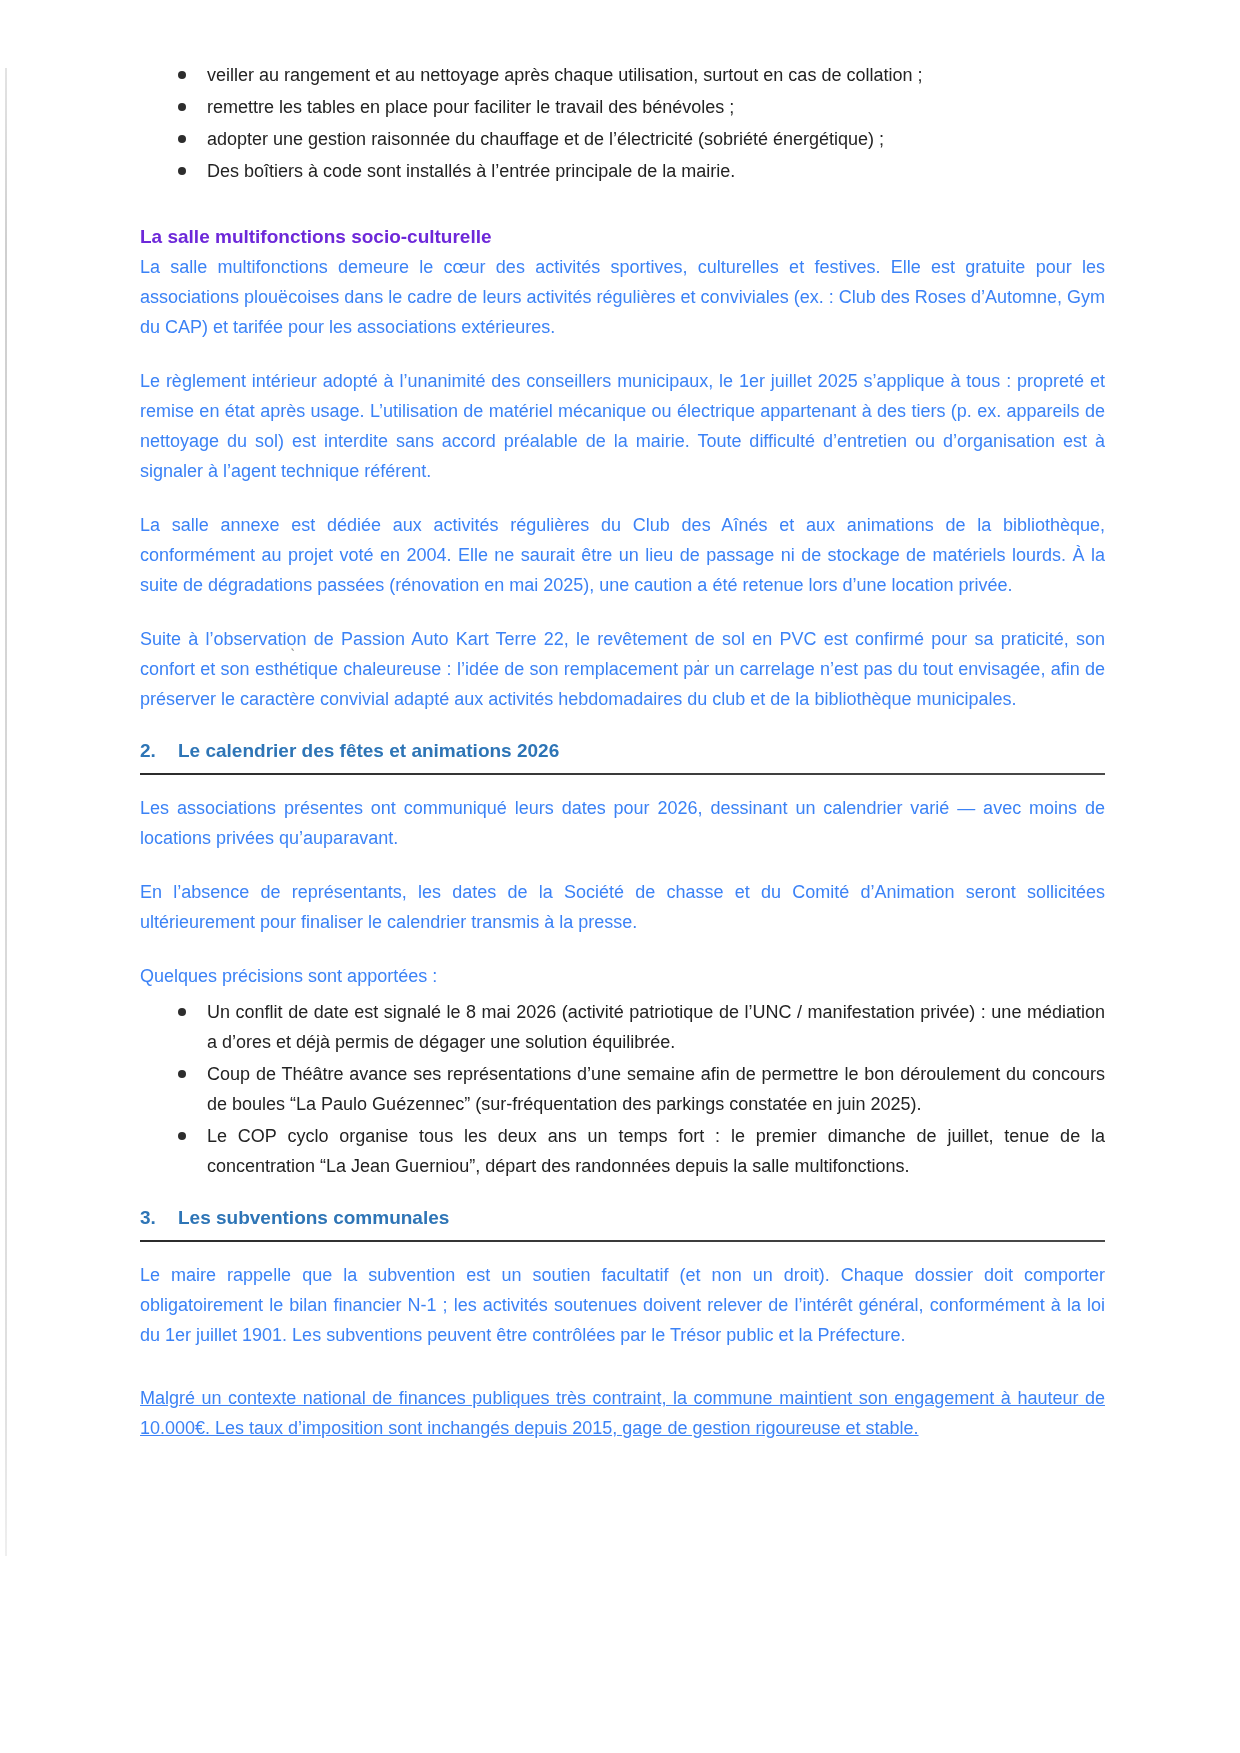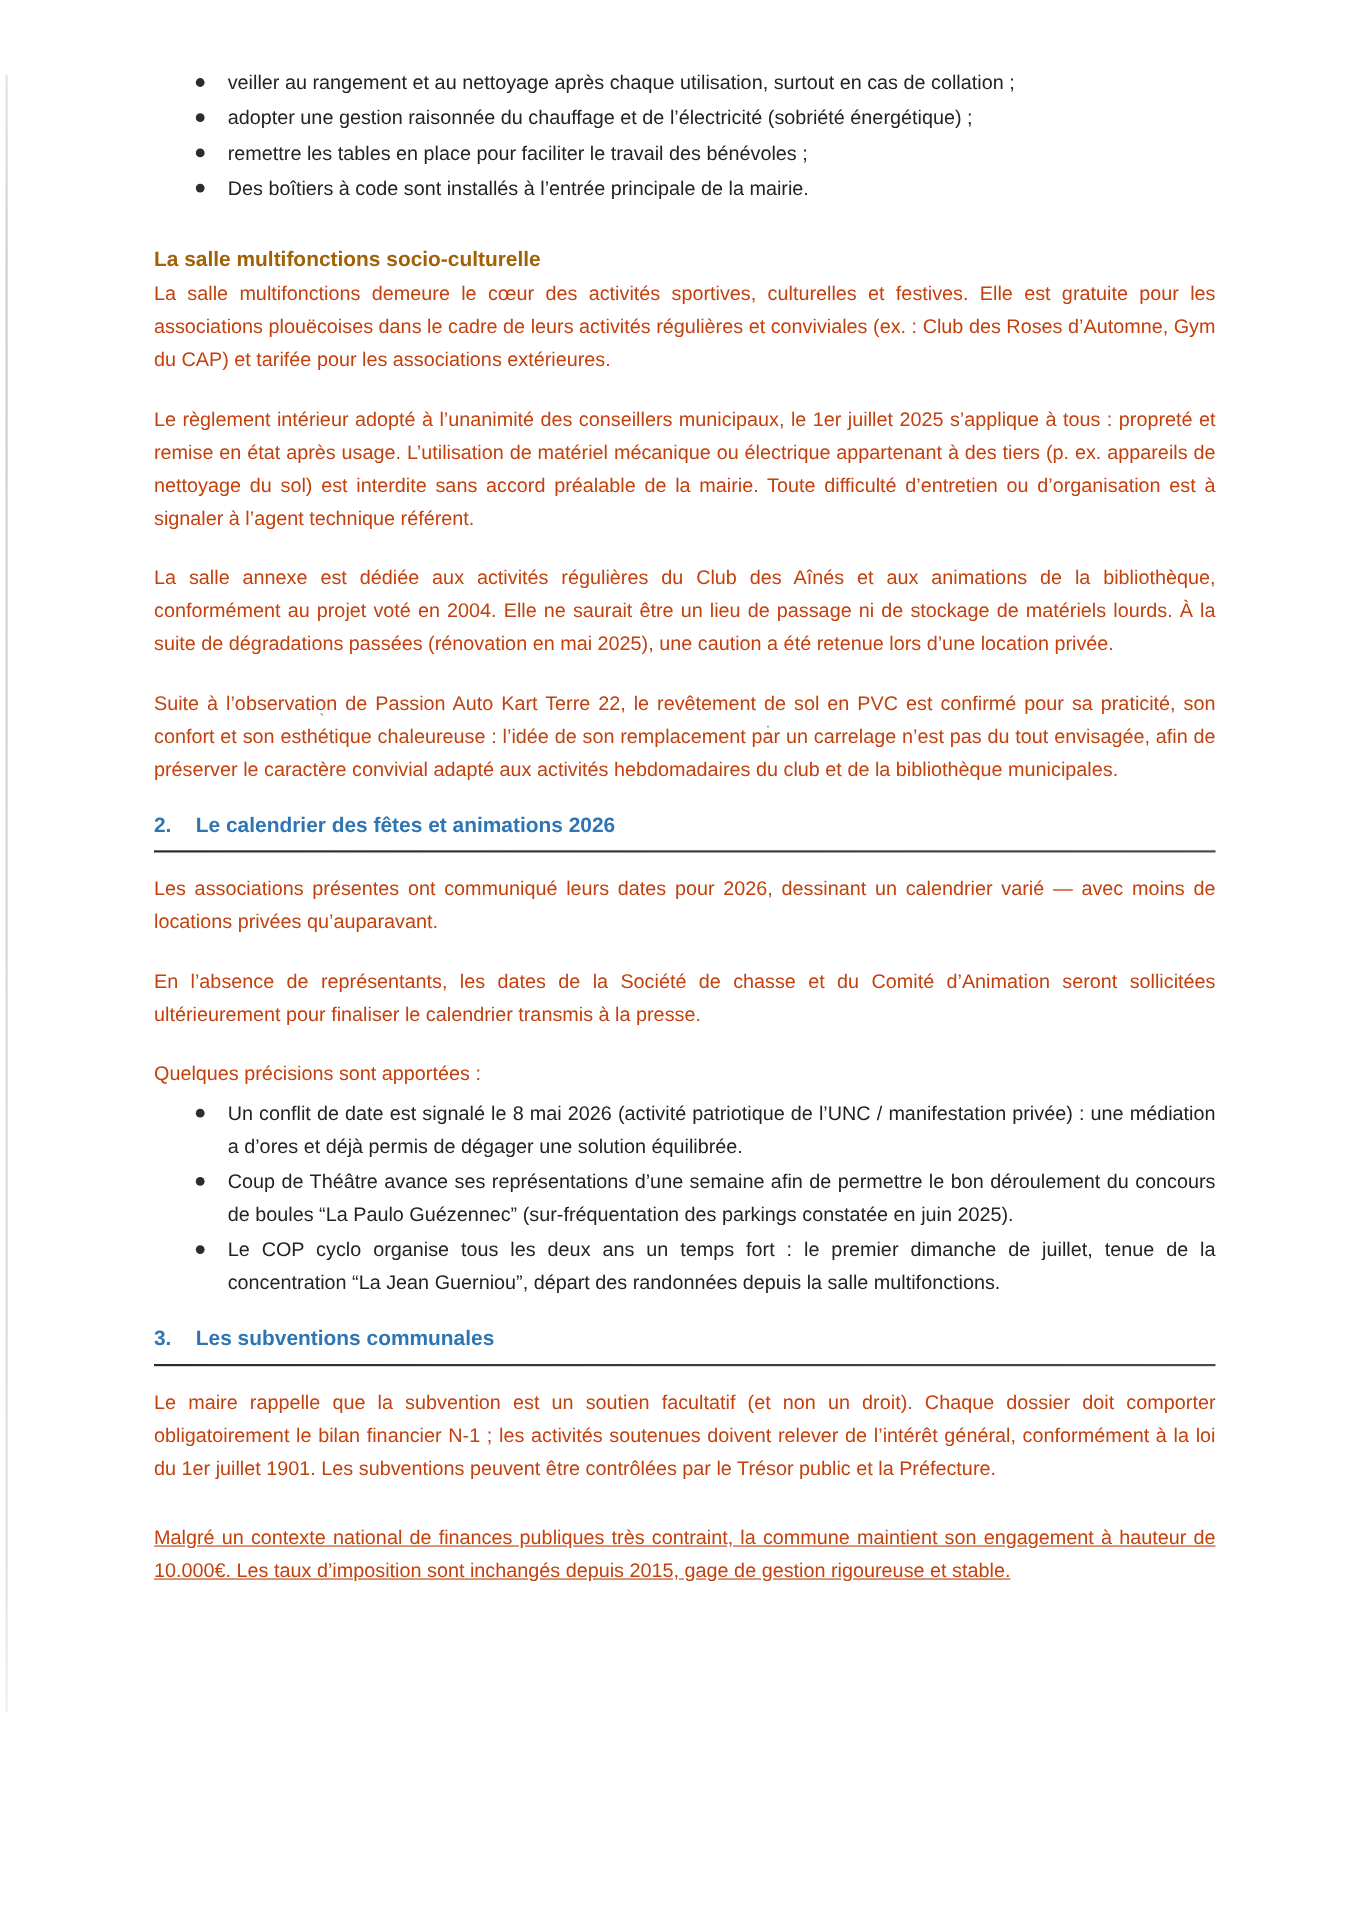--- a/index.html
+++ b/index.html
@@ -17,21 +17,21 @@
     position: absolute;
     left: 140px;
     top: 60px;
     width: 965px;
   }
   p, ul, h2, h3 { margin: 0; padding: 0; }
   .body-text {
     font-size: 18px;
     line-height: 30px;
     text-align: justify;
-    color: #c2410c;
+    color: #3b82f6;
   }
   .mt-par { margin-top: 24px; }
   .mt-sm  { margin-top: 33px; text-decoration: underline; }
 
   
   ul.doc-list { list-style: none; }
   ul.doc-list li {
     display: flex;
     align-items: flex-start;
     margin-bottom: 2px;
@@ -51,21 +51,21 @@
     line-height: 30px;
     text-align: justify;
   }
 
   
   .sub-heading {
     margin-top: 36px;
     font-size: 19px;
     line-height: 30px;
     font-weight: bold;
-    color: #a16207;
+    color: #6d28d9;
   }
   .num-heading {
     display: flex;
     margin-top: 22px;
     font-size: 19px;
     line-height: 30px;
     font-weight: bold;
     color: #2e75b6;
   }
   .num-heading .h-num { width: 38px; flex: none; }
@@ -107,25 +107,25 @@
 
   <div class="content">
 
     <ul class="doc-list">
       <li>
         <span class="bullet-dot"></span>
         <span class="li-text">veiller au rangement et au nettoyage après chaque utilisation, surtout en cas de collation ;</span>
       </li>
       <li>
         <span class="bullet-dot"></span>
-        <span class="li-text">adopter une gestion raisonnée du chauffage et de l’électricité (sobriété énergétique) ;</span>
+        <span class="li-text">remettre les tables en place pour faciliter le travail des bénévoles ;</span>
       </li>
       <li>
         <span class="bullet-dot"></span>
-        <span class="li-text">remettre les tables en place pour faciliter le travail des bénévoles ;</span>
+        <span class="li-text">adopter une gestion raisonnée du chauffage et de l’électricité (sobriété énergétique) ;</span>
       </li>
       <li>
         <span class="bullet-dot"></span>
         <span class="li-text">Des boîtiers à code sont installés à l’entrée principale de la mairie.</span>
       </li>
     </ul>
 
     <h3 class="sub-heading">La salle multifonctions socio-culturelle</h3>
     <p class="body-text">La salle multifonctions demeure le cœur des activités sportives, culturelles et festives. Elle est gratuite pour les associations plouëcoises dans le cadre de leurs activités régulières et conviviales (ex. : Club des Roses d’Automne, Gym du CAP) et tarifée pour les associations extérieures.</p>
     <p class="body-text mt-par">Le règlement intérieur adopté à l’unanimité des conseillers municipaux, le 1er juillet 2025 s’applique à tous : propreté et remise en état après usage. L’utilisation de matériel mécanique ou électrique appartenant à des tiers (p. ex. appareils de nettoyage du sol) est interdite sans accord préalable de la mairie. Toute difficulté d’entretien ou d’organisation est à signaler à l’agent technique référent.</p>

